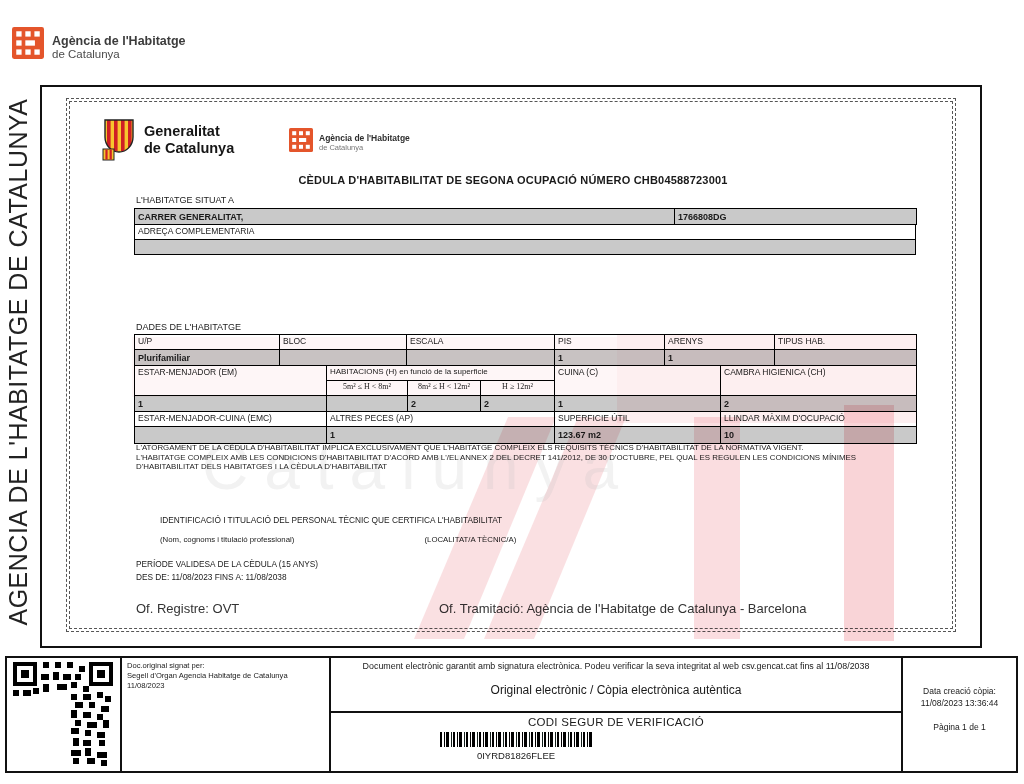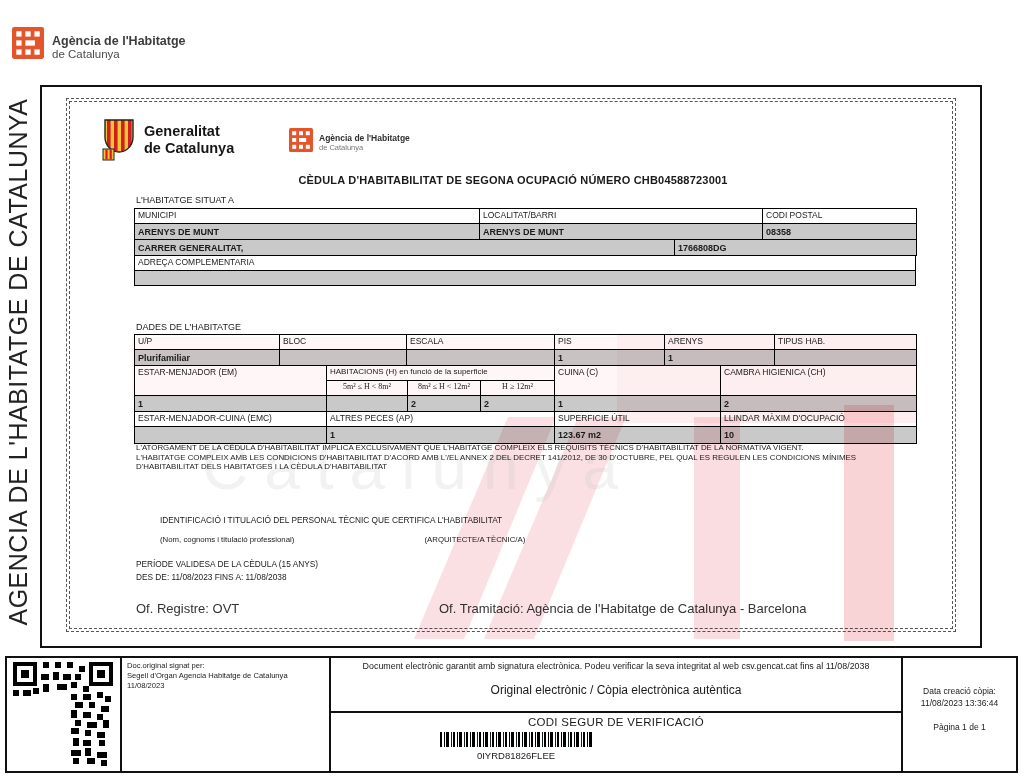--- a/index.html
+++ b/index.html
@@ -139,39 +139,20 @@
       <div class="l1">Agència de l'Habitatge</div>
       <div class="l2">de Catalunya</div>
     </div>
 
     <div class="doc-title">CÈDULA  D'HABITABILITAT DE SEGONA OCUPACIÓ NÚMERO CHB04588723001</div>
     <div class="sec-label" style="left:94px; top:108px;">L'HABITATGE SITUAT A</div>
 
     <div class="tbl" style="top:121px;">
       <table class="band">
         <colgroup>
-            <col style="width:345px">
-            <col style="width:283px">
-            <col style="width:154px">
-          </colgroup>
-        <tbody>
-            <tr>
-          <td class="cl">MUNICIPI</td>
-          <td class="cl">LOCALITAT/BARRI</td>
-          <td class="cl">CODI POSTAL</td>
-        </tr>
-        <tr>
-          <td class="cv">ARENYS DE MUNT</td>
-          <td class="cv">ARENYS DE MUNT</td>
-          <td class="cv">08358</td>
-        </tr>
-      </tbody>
-        </table>
-      <table class="band">
-        <colgroup>
             <col style="width:540px">
             <col style="width:242px">
           </colgroup>
         <tbody>
         <tr>
           <td class="cv">CARRER GENERALITAT,</td>
           <td class="cv">1766808DG</td>
         </tr>
       </tbody>
         </table>
@@ -275,21 +256,21 @@
 
     <div class="legal">
       <p>L'ATORGAMENT DE LA CÈDULA D'HABITABILITAT IMPLICA EXCLUSIVAMENT QUE L'HABITATGE COMPLEIX ELS REQUISITS TÈCNICS D'HABITABILITAT DE LA NORMATIVA VIGENT.</p>
       <p>L'HABITATGE COMPLEIX AMB LES CONDICIONS D'HABITABILITAT D'ACORD AMB L'/EL ANNEX 2 DEL DECRET 141/2012, DE 30 D'OCTUBRE, PEL QUAL ES REGULEN LES CONDICIONS MÍNIMES D'HABITABILITAT DELS HABITATGES I LA CÈDULA D'HABITABILITAT</p>
     </div>
 
     <div class="ident">
       <div class="t">IDENTIFICACIÓ I TITULACIÓ DEL PERSONAL TÈCNIC QUE CERTIFICA L'HABITABILITAT</div>
       <div>
         <span class="s1">(Nom, cognoms i titulació professional)</span>
-        <span class="s2">(ARQUITECTE/A TÈCNIC/A)</span>
+        <span class="s2">(LOCALITAT/A TÈCNIC/A)</span>
       </div>
     </div>
 
     <div class="periode">
       <div>PERÍODE VALIDESA DE LA CÈDULA (15 ANYS)</div>
       <div>DES DE: 11/08/2023 FINS A: 11/08/2038</div>
     </div>
 
     <div class="offices">
       <span>Of. Registre: OVT</span>

